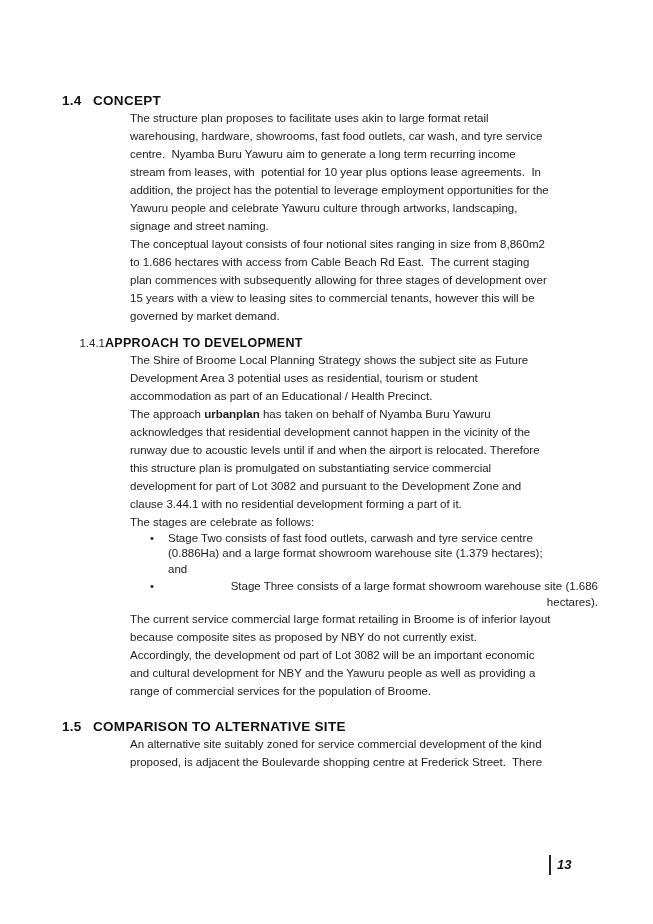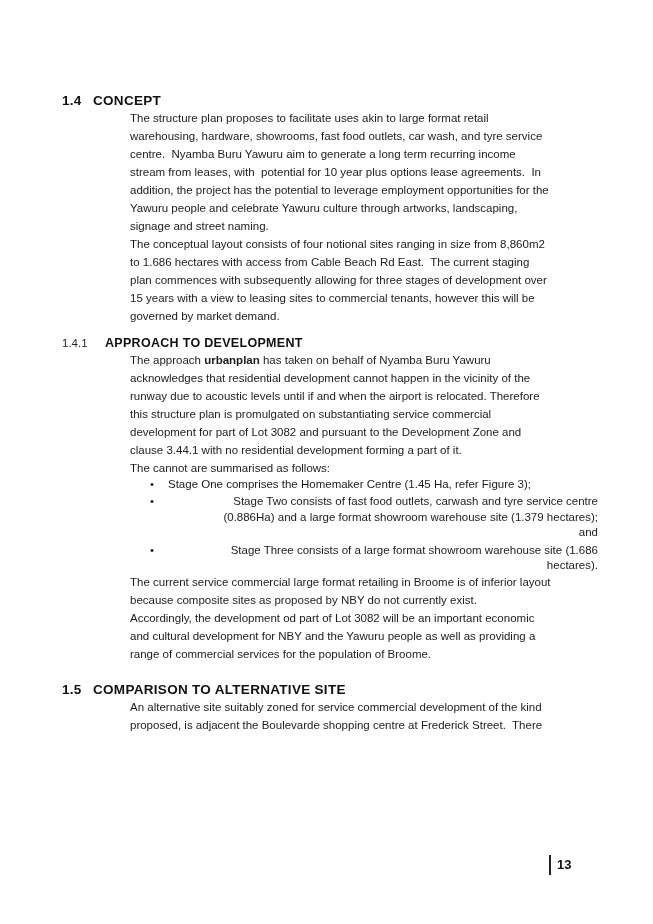--- a/index.html
+++ b/index.html
@@ -31,20 +31,21 @@
     letter-spacing: 0.3px;
     color: #111111;
   }
   .h2 .h2-num { width: 31px; flex: 0 0 auto; }
   
   .h3 {
     display: flex;
     font-size: 12.5px;
     line-height: 16px;
     color: #111111;
+    text-align: right;
   }
   .h3 .h3-num {
     width: 43px;
     flex: 0 0 auto;
     font-weight: 400;
     font-size: 11.5px;
     color: #2a2a2a;
   }
   .h3 .h3-title { font-weight: 700; letter-spacing: 0.3px; }
   p.body {
@@ -93,20 +94,21 @@
   .page-num {
     position: absolute;
     top: 855px;
     left: 549px;
     border-left: 2px solid #222222;
     padding: 2px 0 3px 6px;
     font-size: 13px;
     line-height: 15px;
     font-weight: 700;
     color: #111111;
+    font-style: italic;
   }
 </style>
 </head>
 <body>
 
 <div class="sheet">
   <div class="content">
 
     <div class="h2 mt-h14">
       <span class="h2-num">1.4</span>
@@ -125,33 +127,35 @@
 to 1.686 hectares with access from Cable Beach Rd East.  The current staging
 plan commences with subsequently allowing for three stages of development over
 15 years with a view to leasing sites to commercial tenants, however this will be
 governed by market demand.</p>
 
     <div class="h3 mt-h141">
       <span class="h3-num">1.4.1</span>
       <span class="h3-title">APPROACH TO DEVELOPMENT</span>
     </div>
 
+    <p class="body mt-p3">The Shire of Broome Local Planning Strategy shows the subject site as Future
+Development Area 3 potential uses as residential, tourism or student
+accommodation as part of an Educational / Health Precinct.</p>
 
     <p class="body mt-p4"><span>The approach </span><b>urbanplan</b><span> has taken on behalf of Nyamba Buru Yawuru
 acknowledges that residential development cannot happen in the vicinity of the
 runway due to acoustic levels until if and when the airport is relocated. Therefore
 this structure plan is promulgated on substantiating service commercial
 development for part of Lot 3082 and pursuant to the Development Zone and
 clause 3.44.1 with no residential development forming a part of it.</span></p>
 
 
-    <p class="body mt-p5">The cannot are summarised as follows:</p>
+    <p class="body mt-p5">The stages are celebrate as follows:</p>
 
     <ul class="bullets mt-ul">
-      <li>Stage One comprises the Homemaker Centre (1.45 Ha, refer Figure 3);</li>
       <li>Stage Two consists of fast food outlets, carwash and tyre service centre
 (0.886Ha) and a large format showroom warehouse site (1.379 hectares);
 and</li>
       <li>Stage Three consists of a large format showroom warehouse site (1.686
 hectares).</li>
     </ul>
 
     <p class="body mt-p6">The current service commercial large format retailing in Broome is of inferior layout
 because composite sites as proposed by NBY do not currently exist.</p>
 

